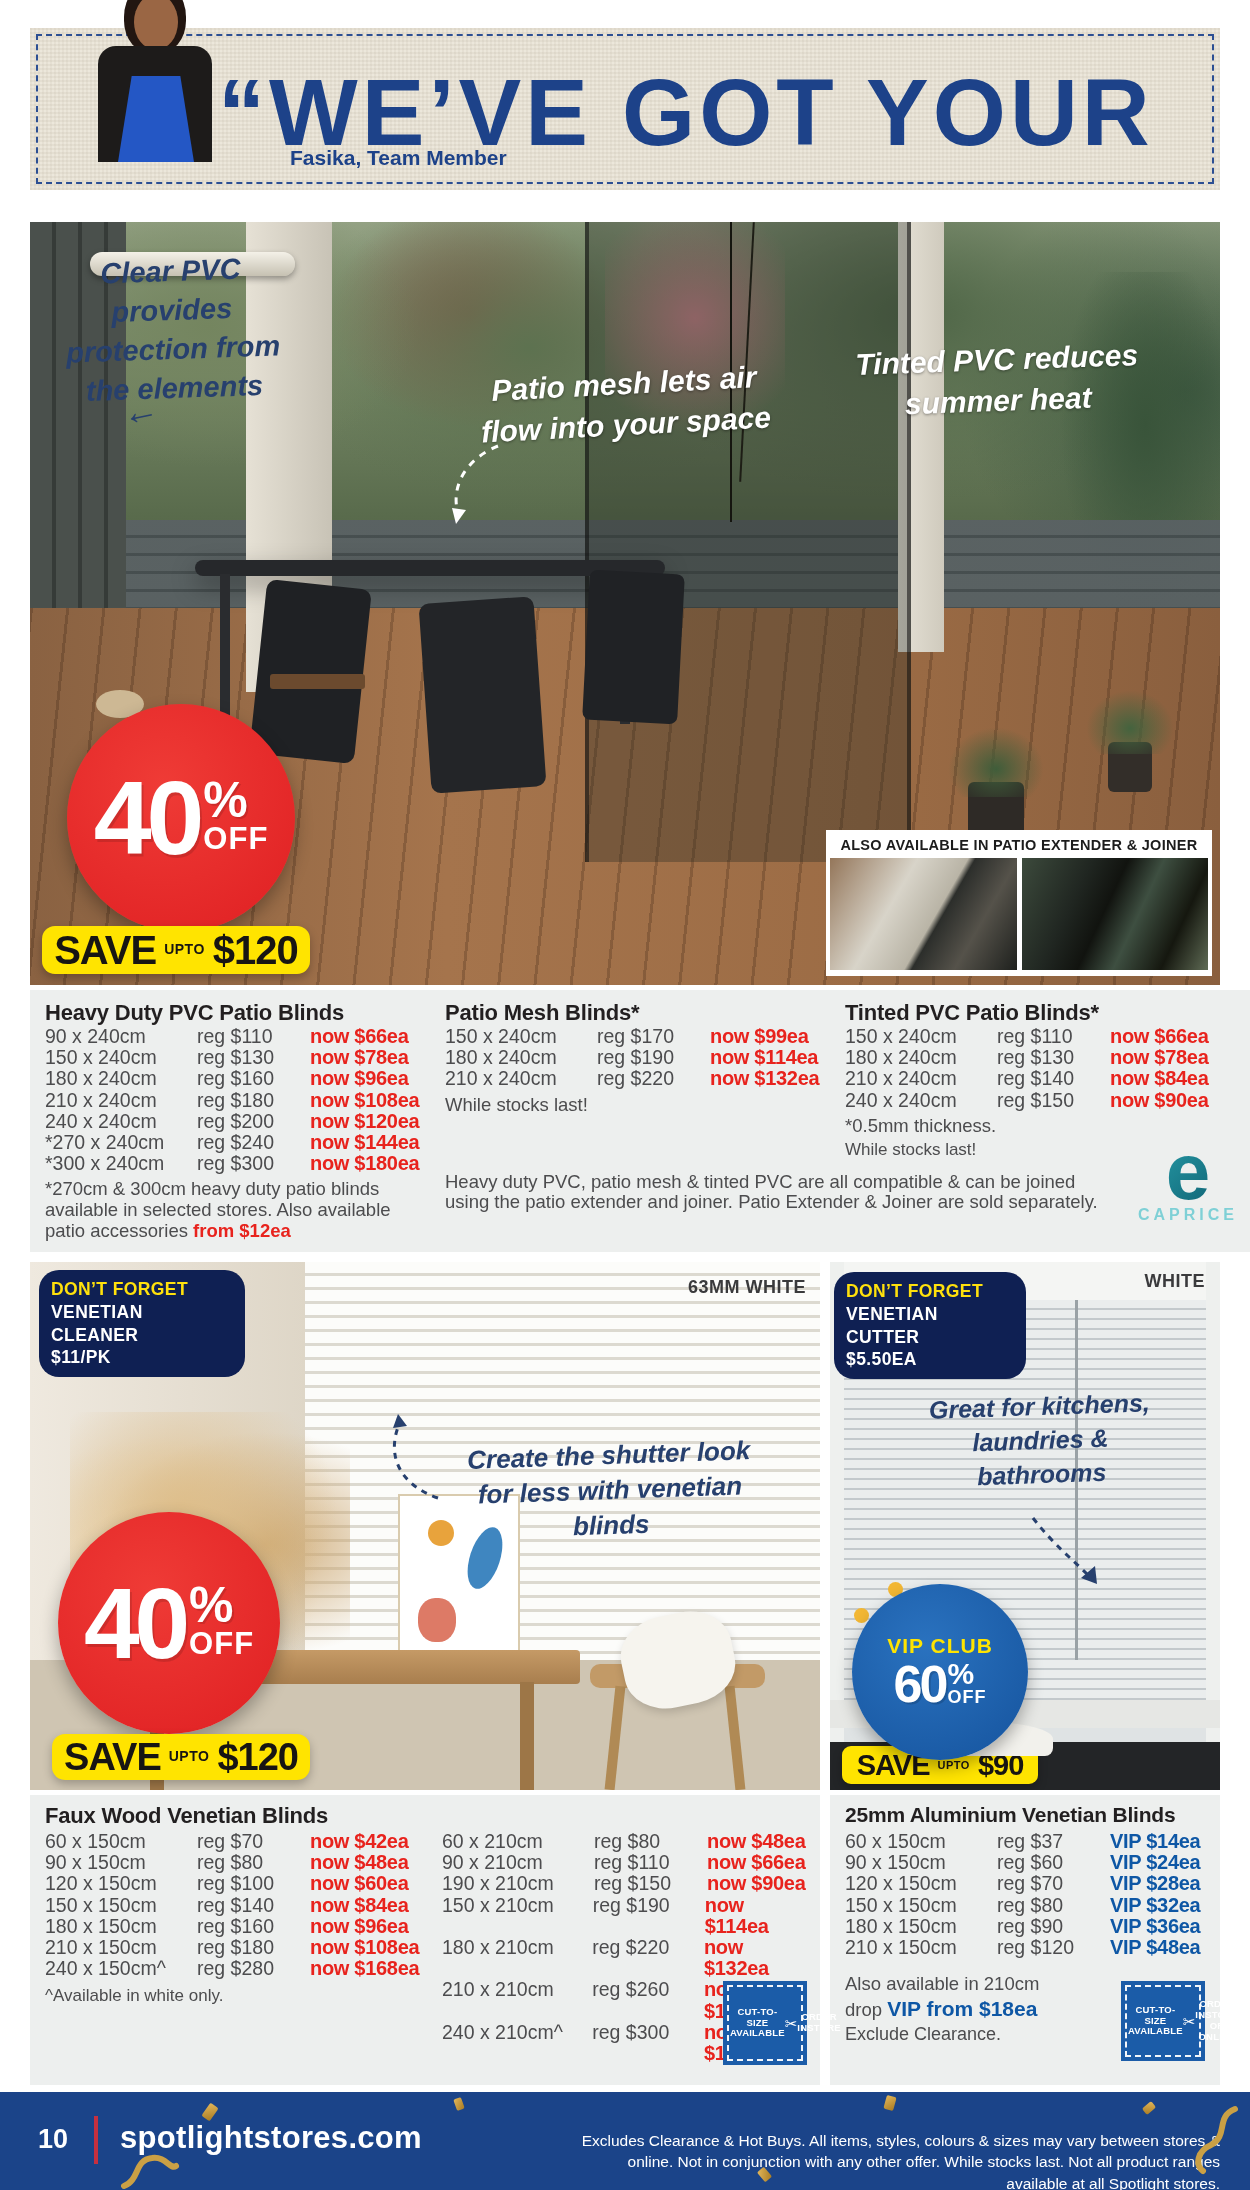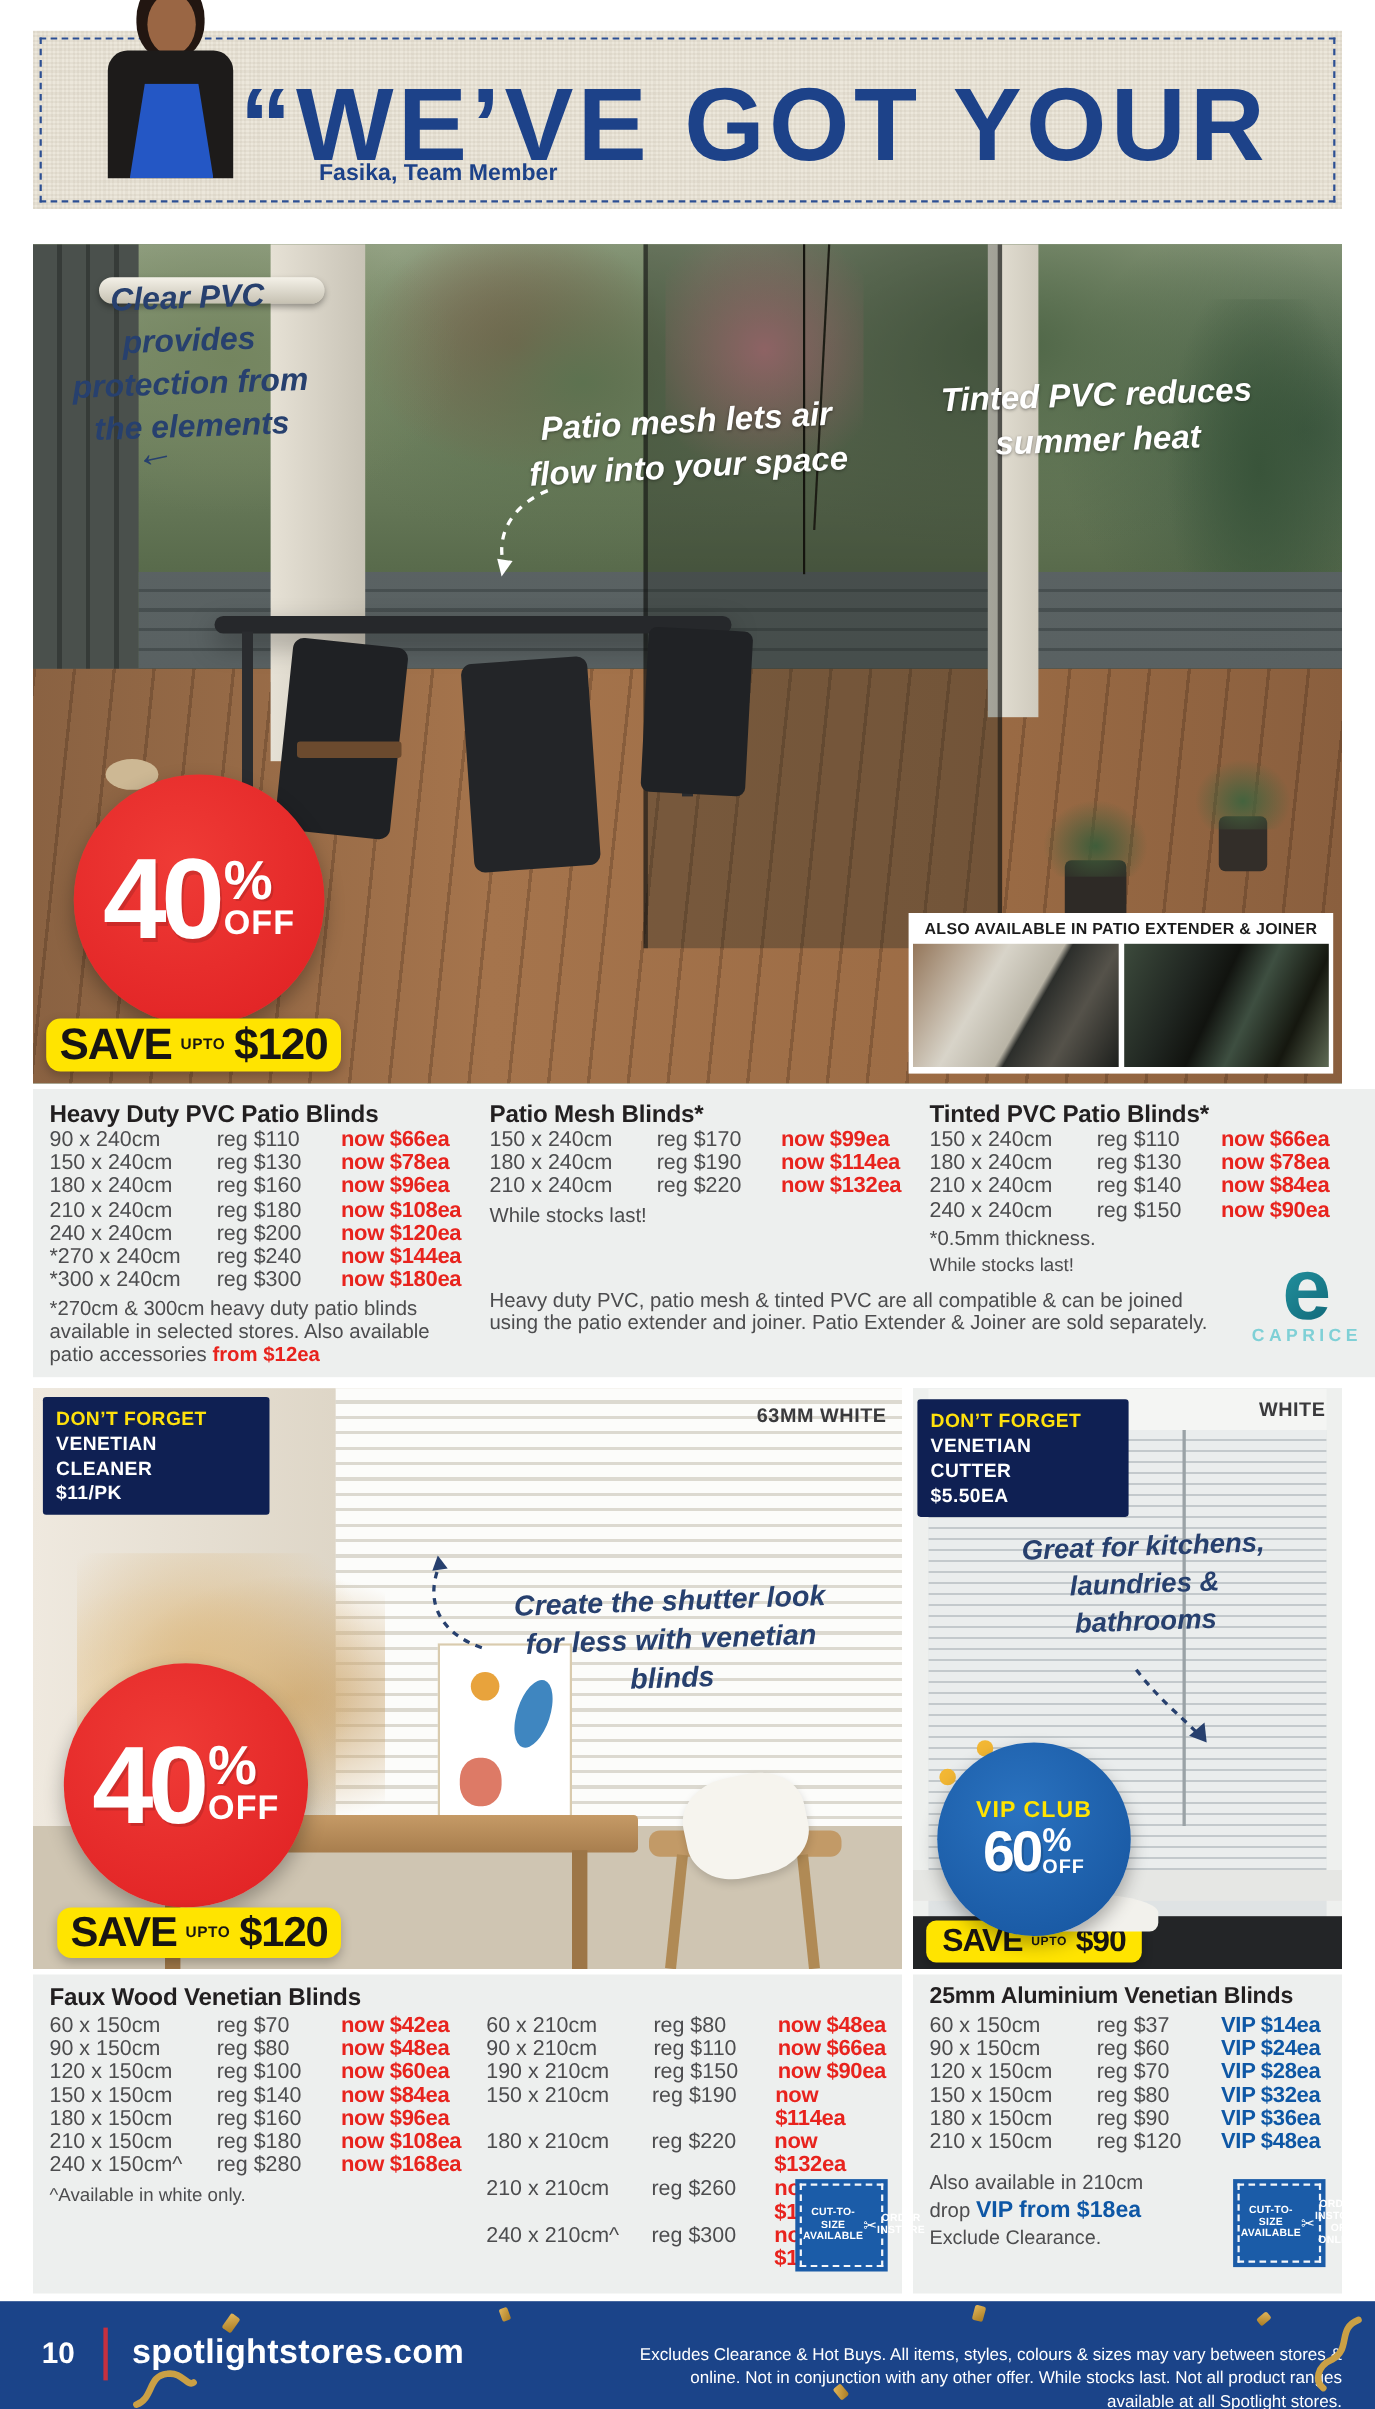--- a/index.html
+++ b/index.html
@@ -137,21 +137,21 @@
   .vl-art-coral{position:absolute;left:18px;bottom:18px;width:38px;height:44px;border-radius:45%;background:#dd7a66;}
   .vl-flowers{position:absolute;left:40px;top:150px;width:280px;height:240px;background:
       radial-gradient(ellipse at 40% 40%,rgba(222,190,138,.95) 0%,rgba(222,190,138,0) 65%),
       radial-gradient(ellipse at 70% 55%,rgba(201,162,105,.9) 0%,rgba(201,162,105,0) 60%),
       radial-gradient(ellipse at 30% 70%,rgba(236,208,158,.9) 0%,rgba(236,208,158,0) 60%);}
   .vl-vase{position:absolute;left:152px;top:352px;width:58px;height:62px;background:rgba(110,150,165,.75);border-radius:8px;}
   .vl-stool{position:absolute;left:560px;top:402px;width:175px;height:24px;background:#c29a67;border-radius:10px;}
   .vl-sleg{position:absolute;left:580px;top:424px;width:10px;height:104px;background:#b08а55;background:#b08a55;transform:rotate(6deg);}
   .vl-sleg2{position:absolute;left:700px;top:424px;width:10px;height:104px;background:#b08a55;transform:rotate(-6deg);}
   .vl-throw{position:absolute;left:592px;top:352px;width:112px;height:92px;background:#f6f4ee;border-radius:40%;transform:rotate(-12deg);box-shadow:0 4px 8px rgba(0,0,0,.15);}
-  .df-box{position:absolute;background:#0f2053;border-radius:3px;padding:8px 12px;z-index:5;box-sizing:border-box;}
+  .df-box{position:absolute;background:#0f2053;border-radius:20px;padding:8px 12px;z-index:5;box-sizing:border-box;}
   .df-line{font-weight:800;font-size:17.5px;letter-spacing:.4px;line-height:1.3;color:#fff;}
   .df-y{color:#ffe10c;}
   .dfa{left:9px;top:8px;width:206px;}
   .dfb{left:4px;top:10px;width:192px;}
   .corner{position:absolute;font-weight:800;color:#3a3a3c;font-size:18px;letter-spacing:.5px;z-index:5;}
   .cor-a{right:14px;top:15px;}
   .cor-b{right:15px;top:9px;}
   .vl-script{left:420px;top:176px;width:320px;font-size:26px;transform:rotate(-2deg);z-index:5;}
   .b40b{left:28px;top:250px;width:222px;height:222px;}
   .b40b .c40{font-size:100px;}

